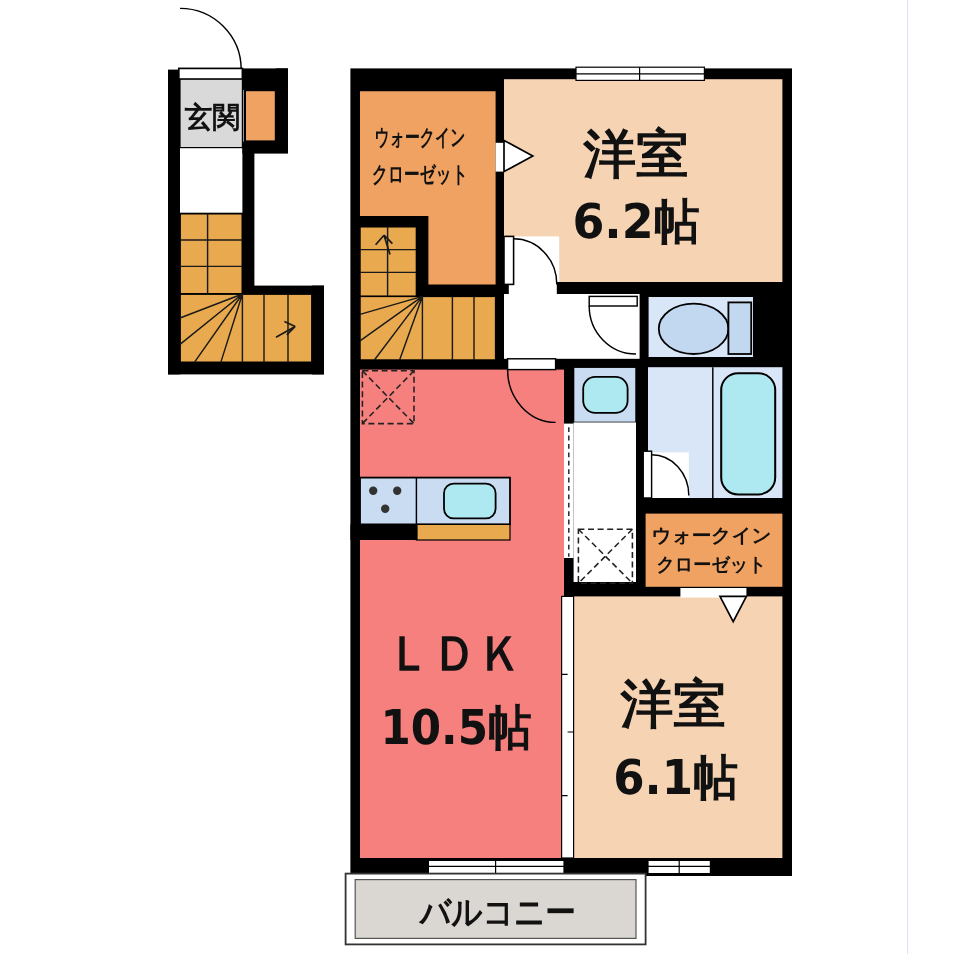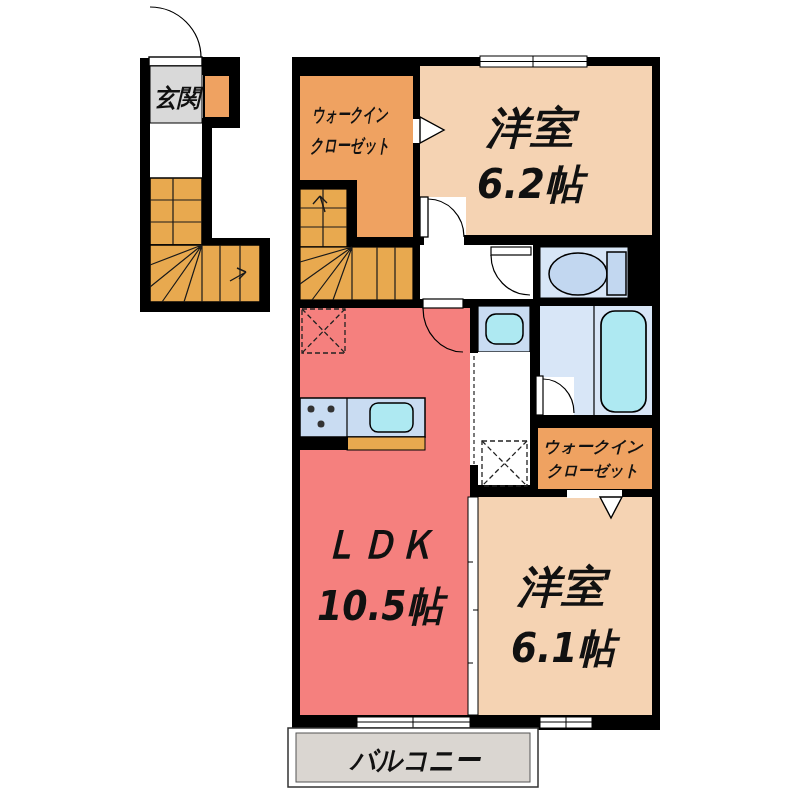--- a/index.html
+++ b/index.html
@@ -1,18 +1,18 @@
 <!DOCTYPE html>
 <html><head>
 <meta charset="utf-8">
 <title>Floor Plan</title>
 <style>
   html,body{margin:0;padding:0;background:#ffffff;}
   .stage{position:relative;width:756px;height:795px;background:#1d4ed8;overflow:hidden;
-         font-family:"DejaVu Sans","Liberation Sans",sans-serif;font-style:italic;}
+         font-family:"DejaVu Sans","Liberation Sans",sans-serif;}
   svg text{font-family:"DejaVu Sans","Liberation Sans",sans-serif;font-weight:bold;fill:#111;}
 </style>
 </head>
 <body>
 
 <div class="stage">
 <svg width="800" height="795" viewBox="0 0 800 795">
 
   <rect x="0" y="0" width="800" height="795" fill="#ffffff"></rect>
 

